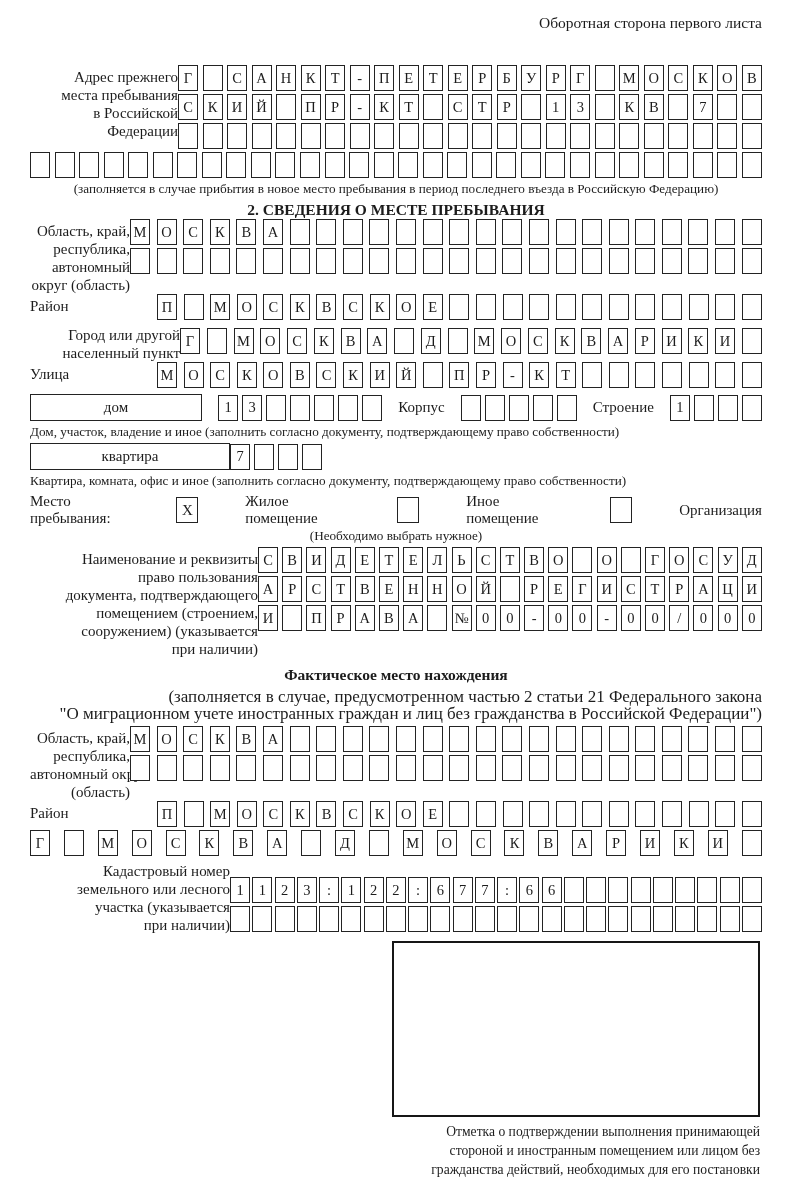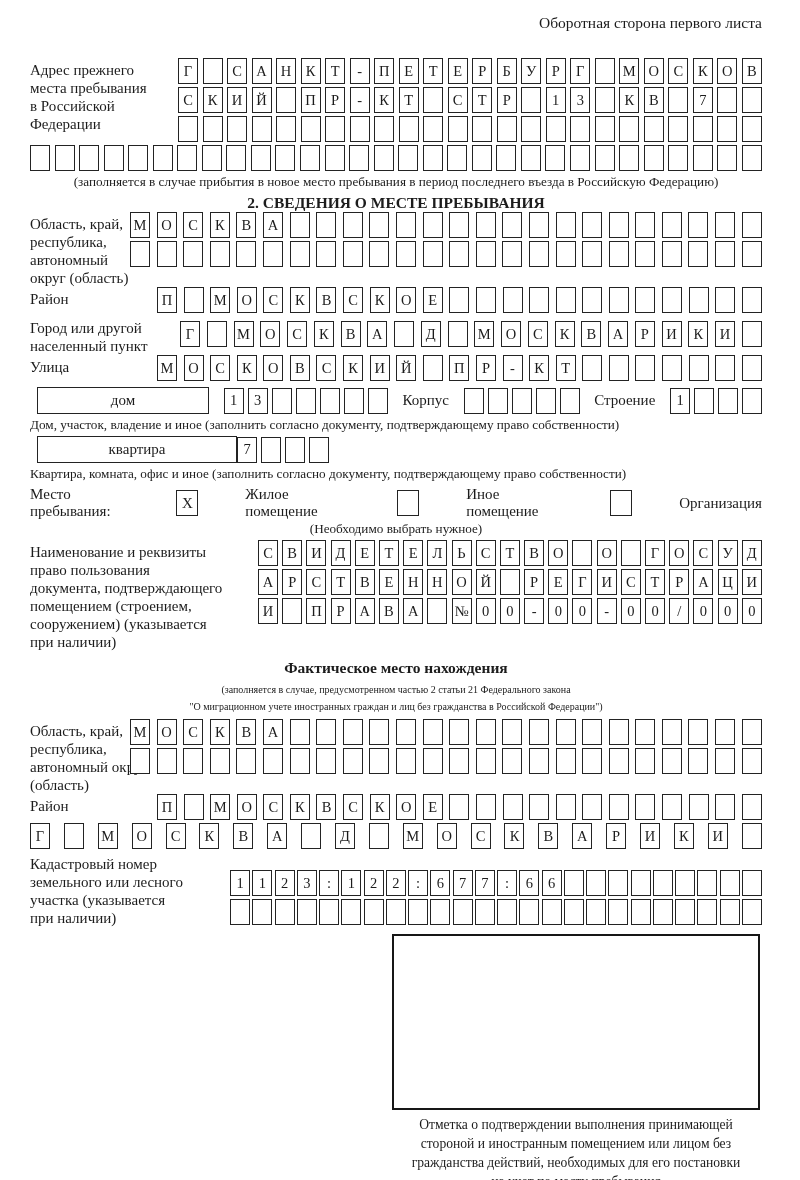--- a/index.html
+++ b/index.html
@@ -2,52 +2,52 @@
 <html><head>
 <meta charset="utf-8">
 <style>
   html,body{margin:0;padding:0;}
   body{
     width:800px;height:1180px;box-sizing:border-box;
     background:#ffffff;color:#1c1c1c;
     font-family:"Liberation Serif","DejaVu Serif",serif;
     font-size:15px;padding:14px 38px 0 30px;overflow:hidden;
   }
-  .hdr{text-align:right;font-size:15.5px;margin-bottom:26px;}
+  .hdr{text-align:right;font-size:15.5px;margin-bottom:33px;}
   .frow{display:flex;align-items:flex-start;}
   .frow.vcenter{align-items:center;}
   .label{flex:none;font-size:15px;line-height:18px;padding-top:3px;}
   .w148{width:148px;} .w100{width:100px;} .w127{width:127px;} .w150{width:150px;}
   .w228{width:228px;} .w200{width:200px;}
   .cellcol{flex:1;min-width:0;}
   .cells{display:flex;justify-content:space-between;margin-bottom:3px;}
   .cells:last-child{margin-bottom:3px;}
   .cell{
     flex:none;width:20px;height:26px;border:1.7px solid #232323;
     display:inline-flex;align-items:center;justify-content:center;
     font-size:14.5px;box-sizing:border-box;background:#fff;
   }
   .cells.fixed{justify-content:flex-start;gap:4px;margin-bottom:0;}
   .fullrow{margin-top:0;}
   .note{font-size:13.2px;line-height:16px;margin:1px 0 3px;}
   .center{text-align:center;}
   .sec-title{font-weight:bold;font-size:15.5px;text-align:center;line-height:19px;margin:2px 0 0;}
   .hrow{display:flex;align-items:center;justify-content:space-between;margin:3px 0 3px;}
-  .wbox{height:27px;border:1.7px solid #232323;display:flex;align-items:center;justify-content:center;box-sizing:border-box;font-size:15px;margin-left:7px;}
+  .wbox{height:27px;border:1.7px solid #232323;display:flex;align-items:center;justify-content:center;box-sizing:border-box;font-size:15px;}
   .wbox.w172{width:172px;} .wbox.wq{width:200px;}
   .inline-label{font-size:15px;white-space:nowrap;}
   .aptrow{display:flex;align-items:center;margin:3px 0 3px;}
   .stayrow{display:flex;align-items:center;margin-top:4px;gap:37px;}
   .chk{flex:none;width:22px;height:26px;border:1.7px solid #232323;display:inline-flex;align-items:center;justify-content:center;font-size:15px;box-sizing:border-box;}
   .stayrow .chk{margin:0 10px 0 12px;}
   .stayrow .opt-gap{margin-left:22px;}
-  .ln{white-space:nowrap;}
+  .ln{white-space:nowrap;text-align:right;}
   .doc-block{margin-top:3px;}
   .fact-title{font-weight:bold;font-size:15.5px;text-align:center;margin:8px 0 4px;}
-  .fact-notes{font-size:10px;line-height:17px;text-align:center;margin-bottom:4px;}
+  .fact-notes{font-size:17px;line-height:17px;text-align:center;margin-bottom:4px;}
   .cad-rows{margin-top:18px;}
   .stamp-wrap{margin-left:362px;margin-top:6px;width:368px;}
   .stamp-box{height:176px;border:2.2px solid #161616;box-sizing:border-box;background:#fff;}
   .stamp-cap{margin-top:5px;font-size:13.6px;line-height:19px;text-align:center;}
 </style>
 </head>
 <body>
 
 <div>
 

